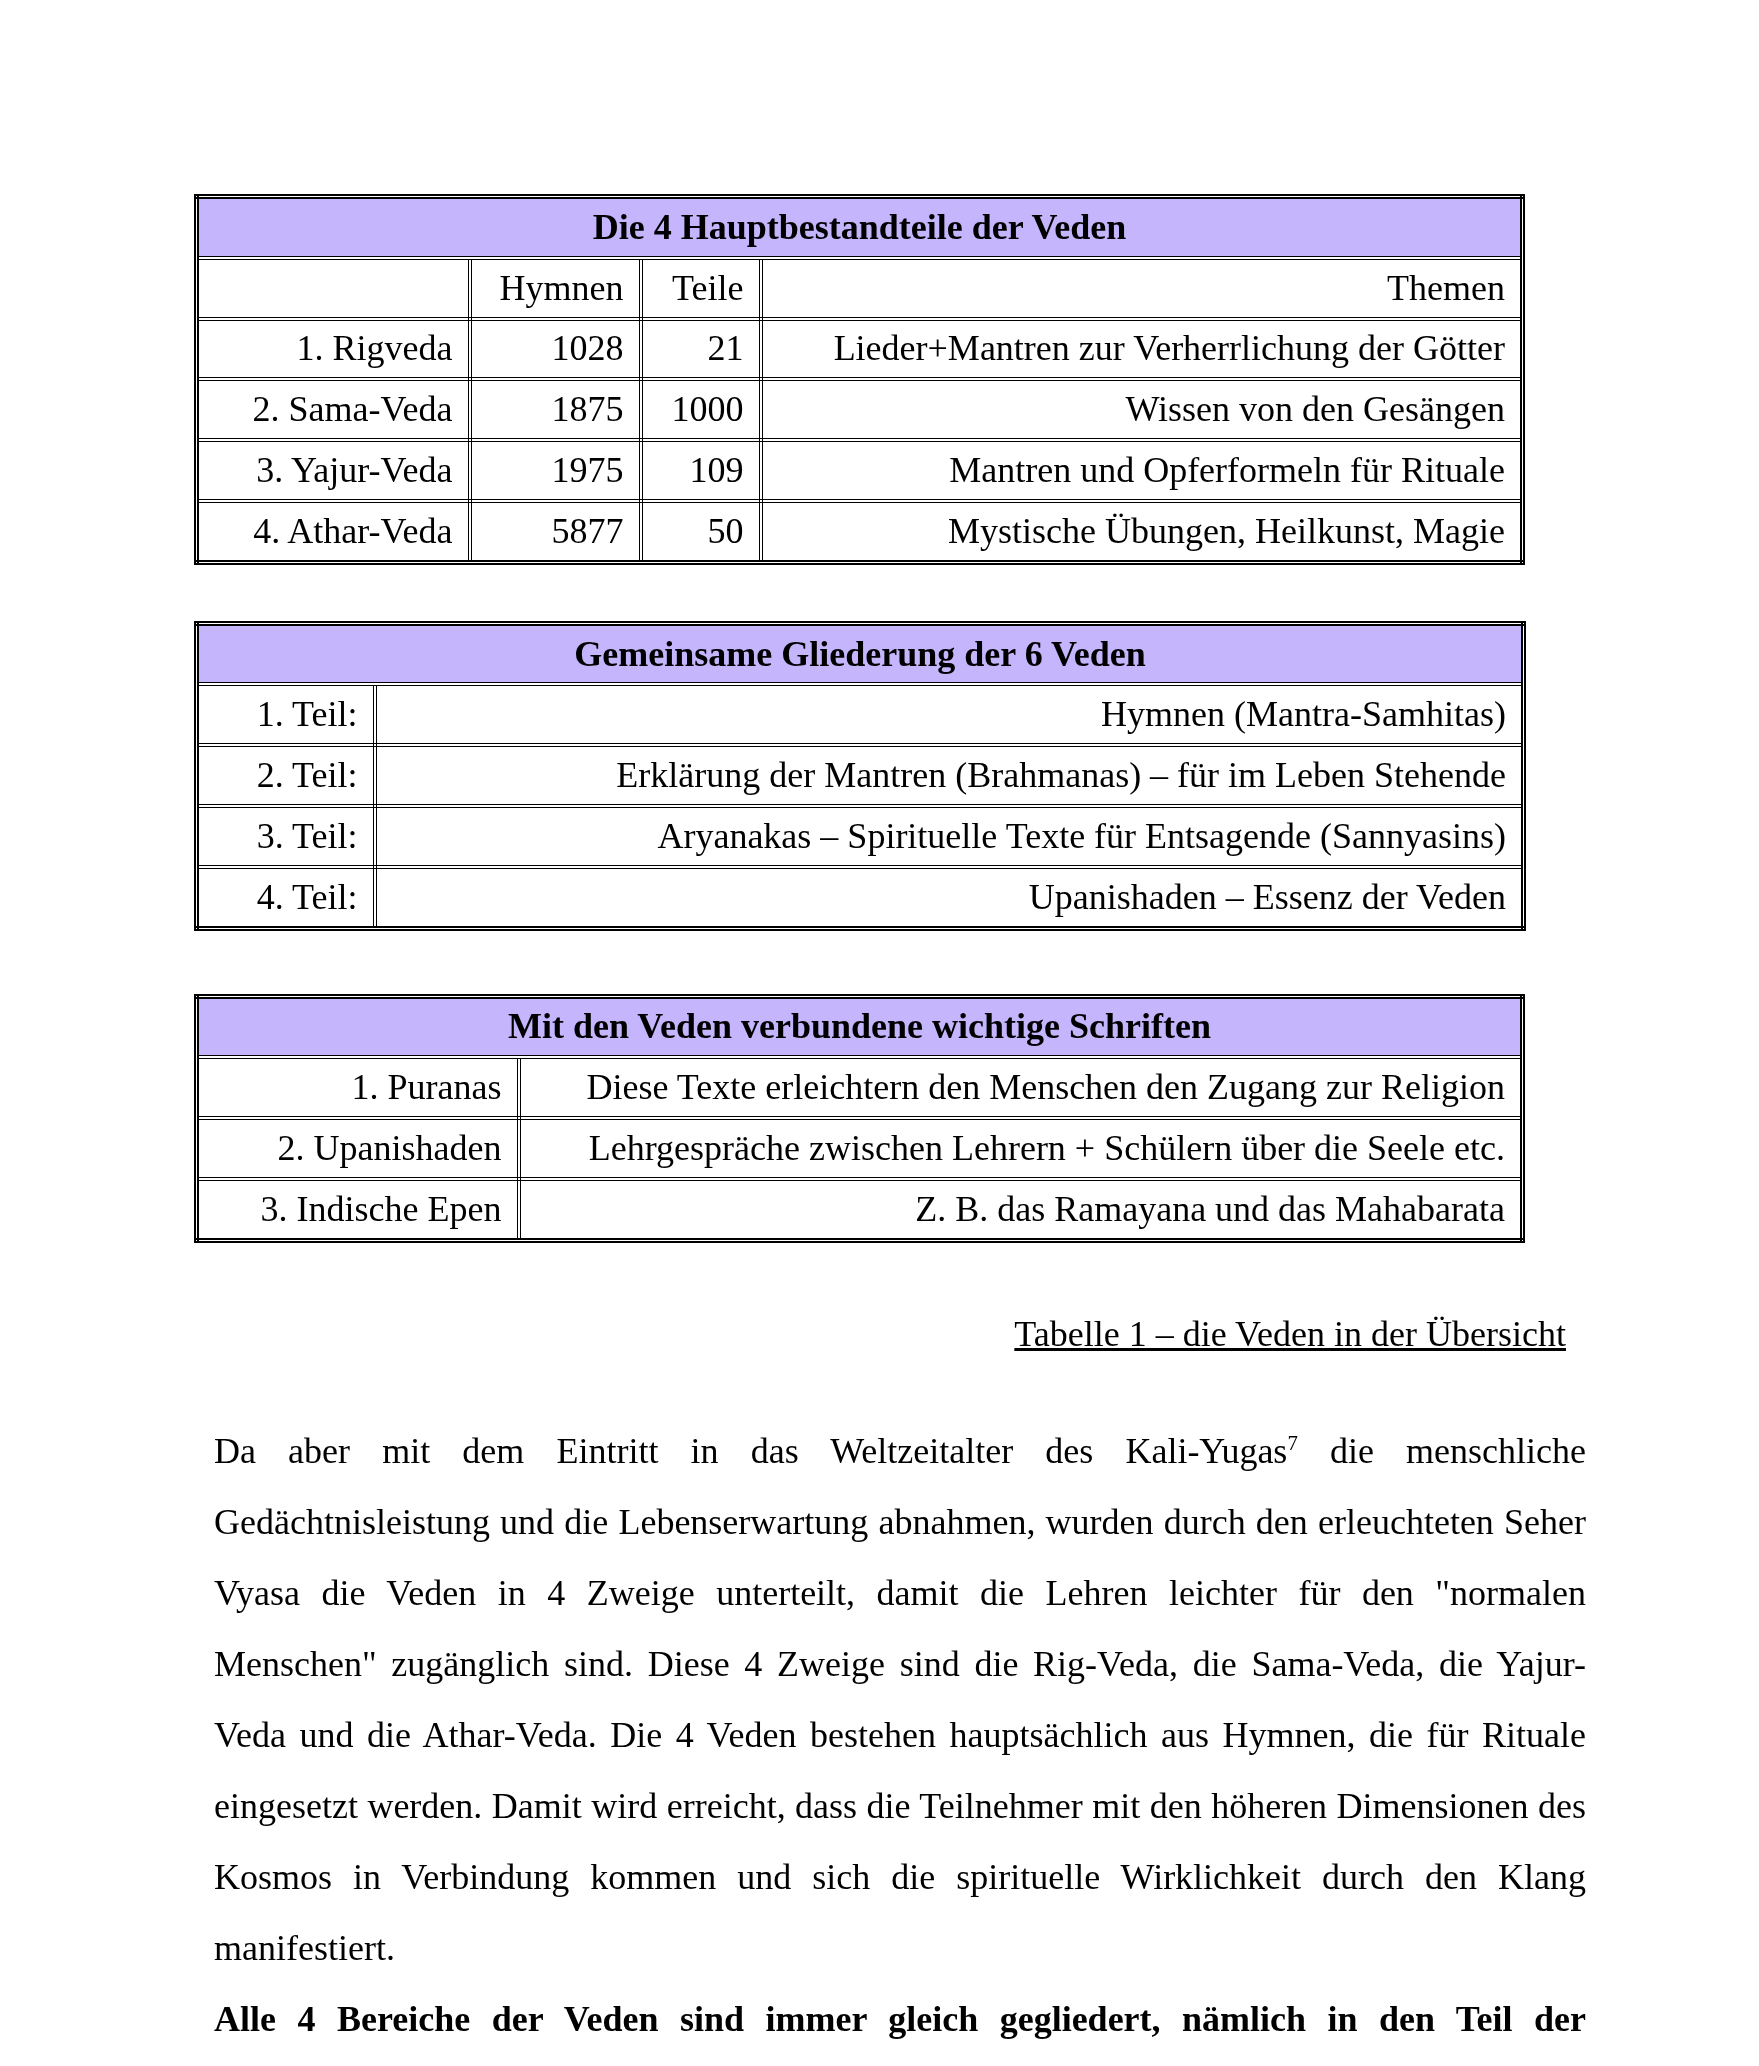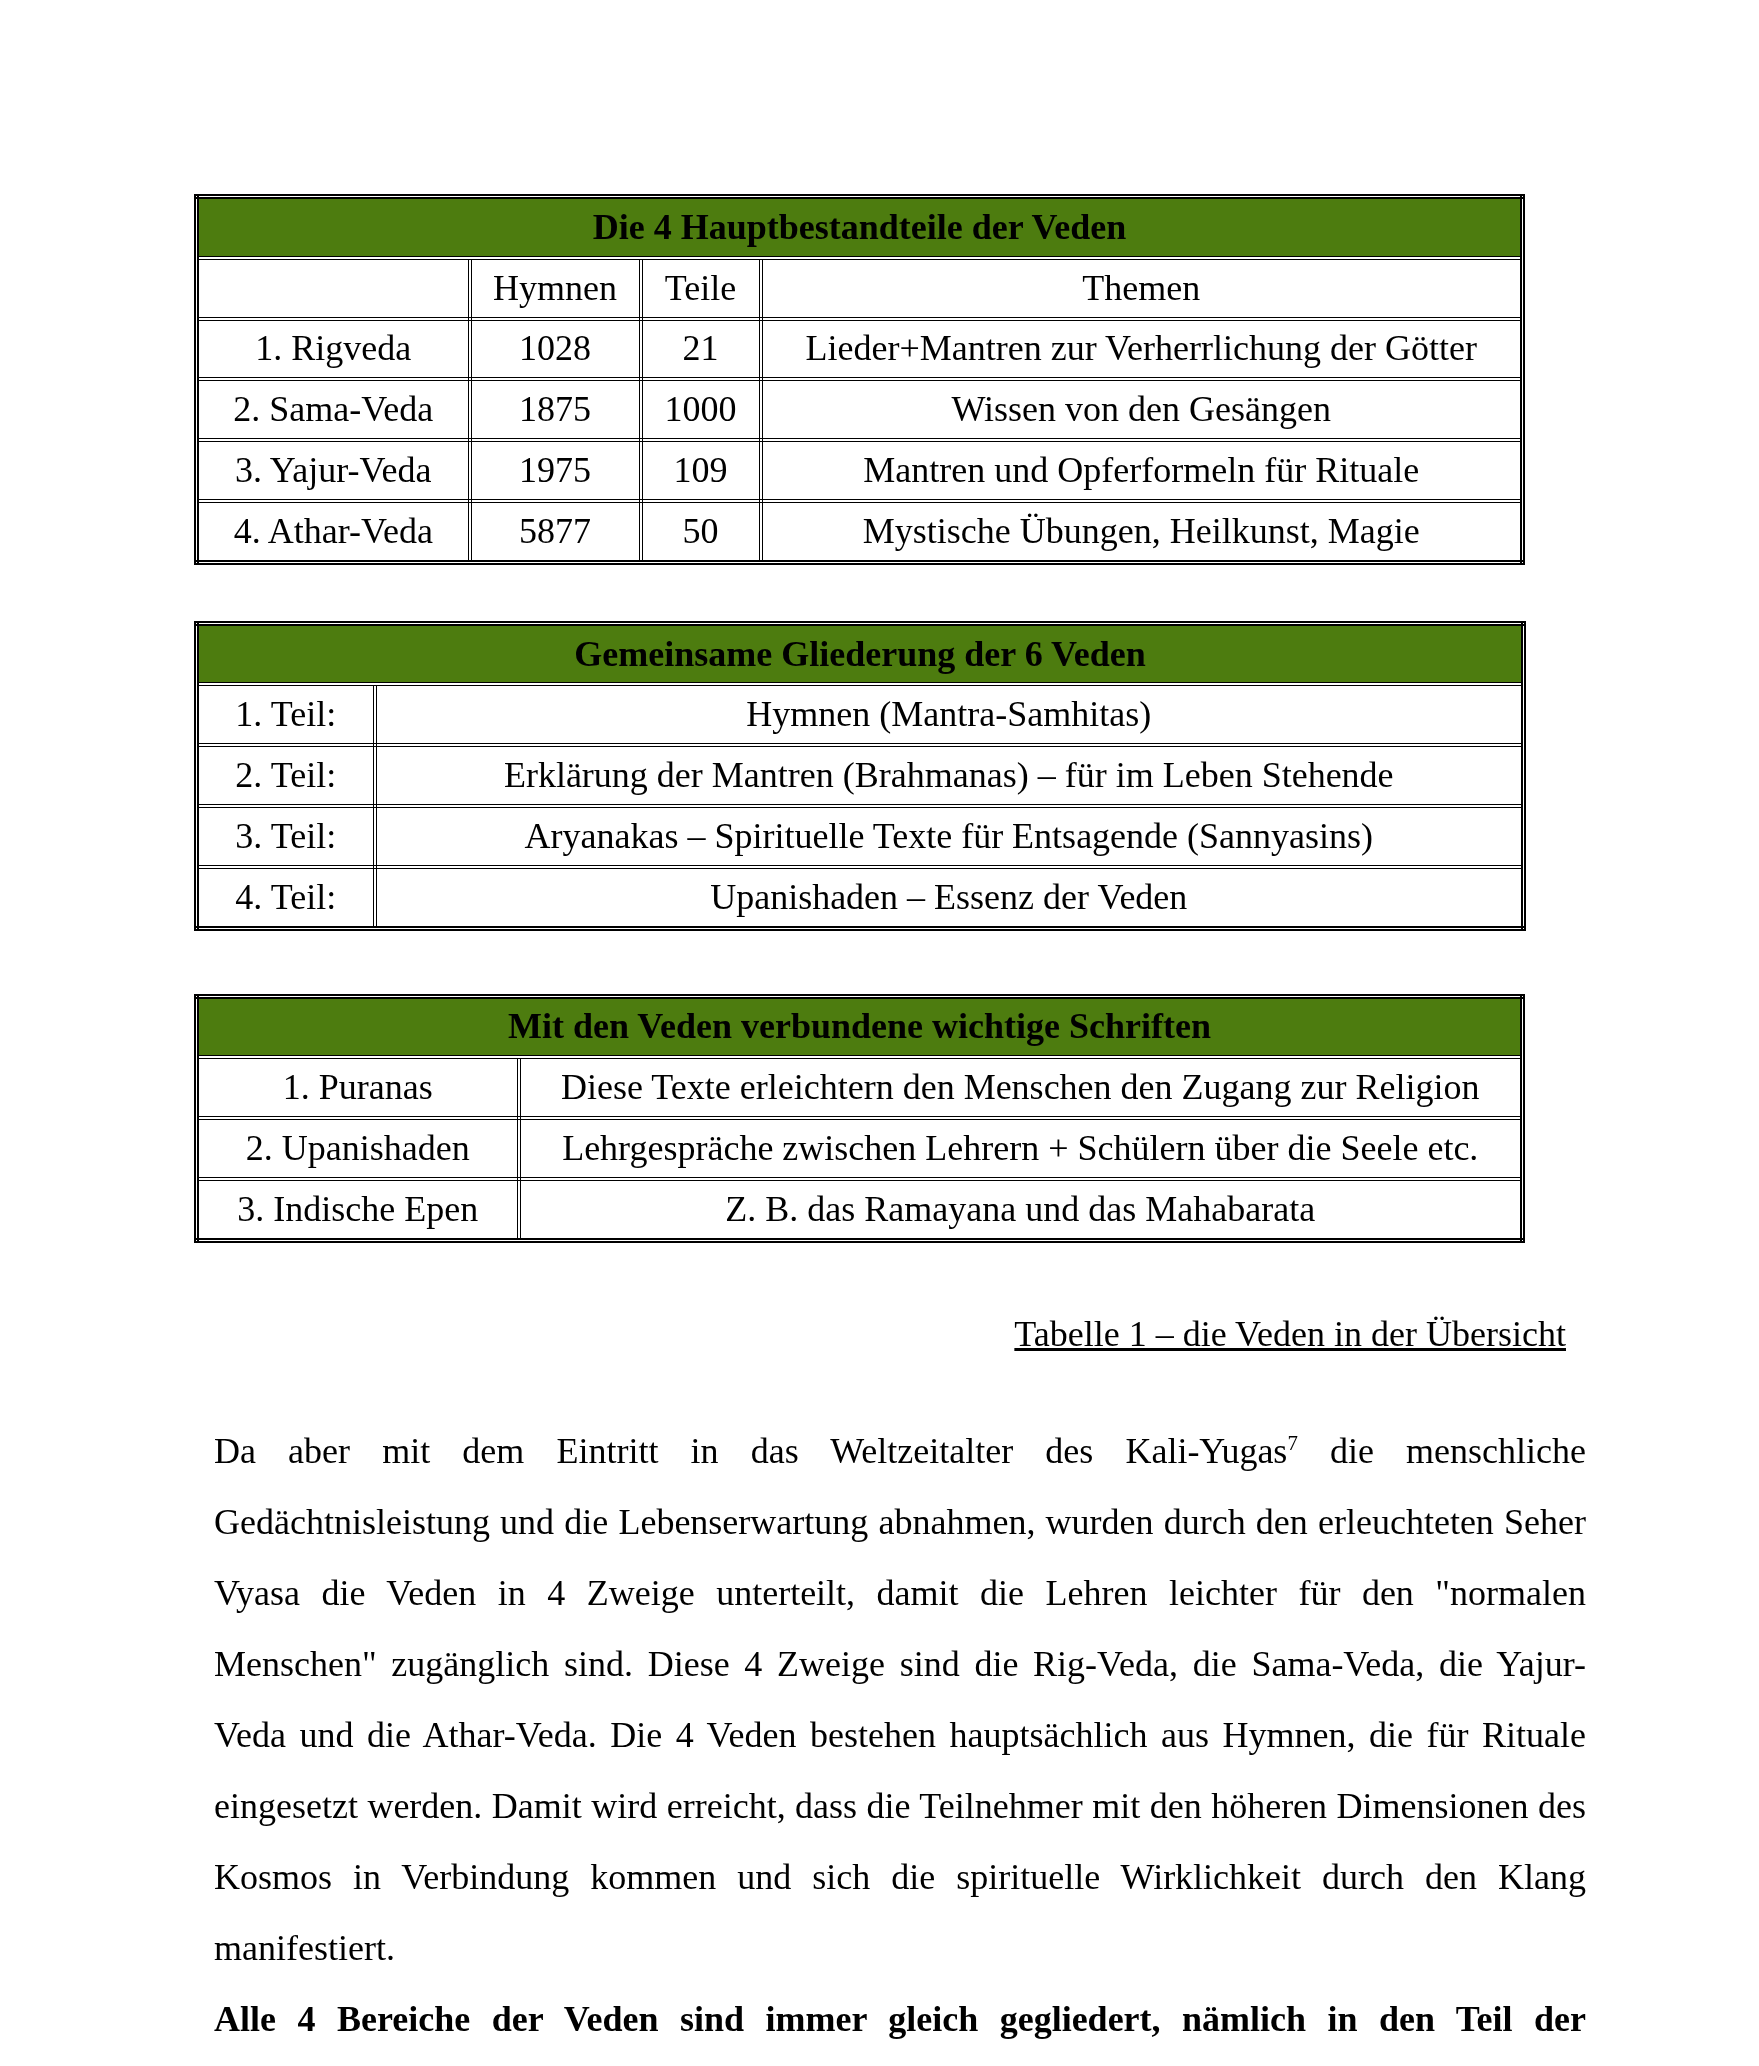--- a/index.html
+++ b/index.html
@@ -24,26 +24,26 @@
     width: 1326px;
     table-layout: fixed;
     font-size: 36px;
     line-height: 41px;
     border: 5.4px double #000;
   }
   table.vtable td {
     border: 4.1px double #000;
     padding: 7.9px 15px;
     vertical-align: middle;
-    text-align: center;
+    text-align: right;
     overflow: hidden;
     white-space: nowrap;
   }
   table.vtable td.title {
-    background: #4d7c0f;
+    background: #c4b5fd;
     font-weight: bold;
     text-align: center;
   }
   .tgap1 { margin-bottom: 56px; }
   .tgap2 { margin-bottom: 63px; }
 
   
   .caption {
     width: 1372px;
     margin-top: 69px;

